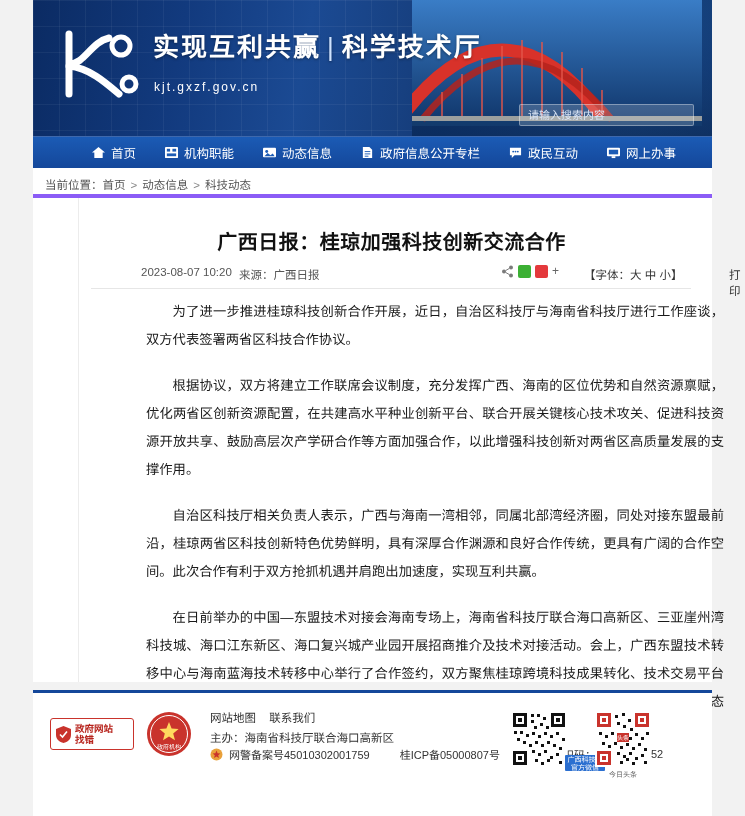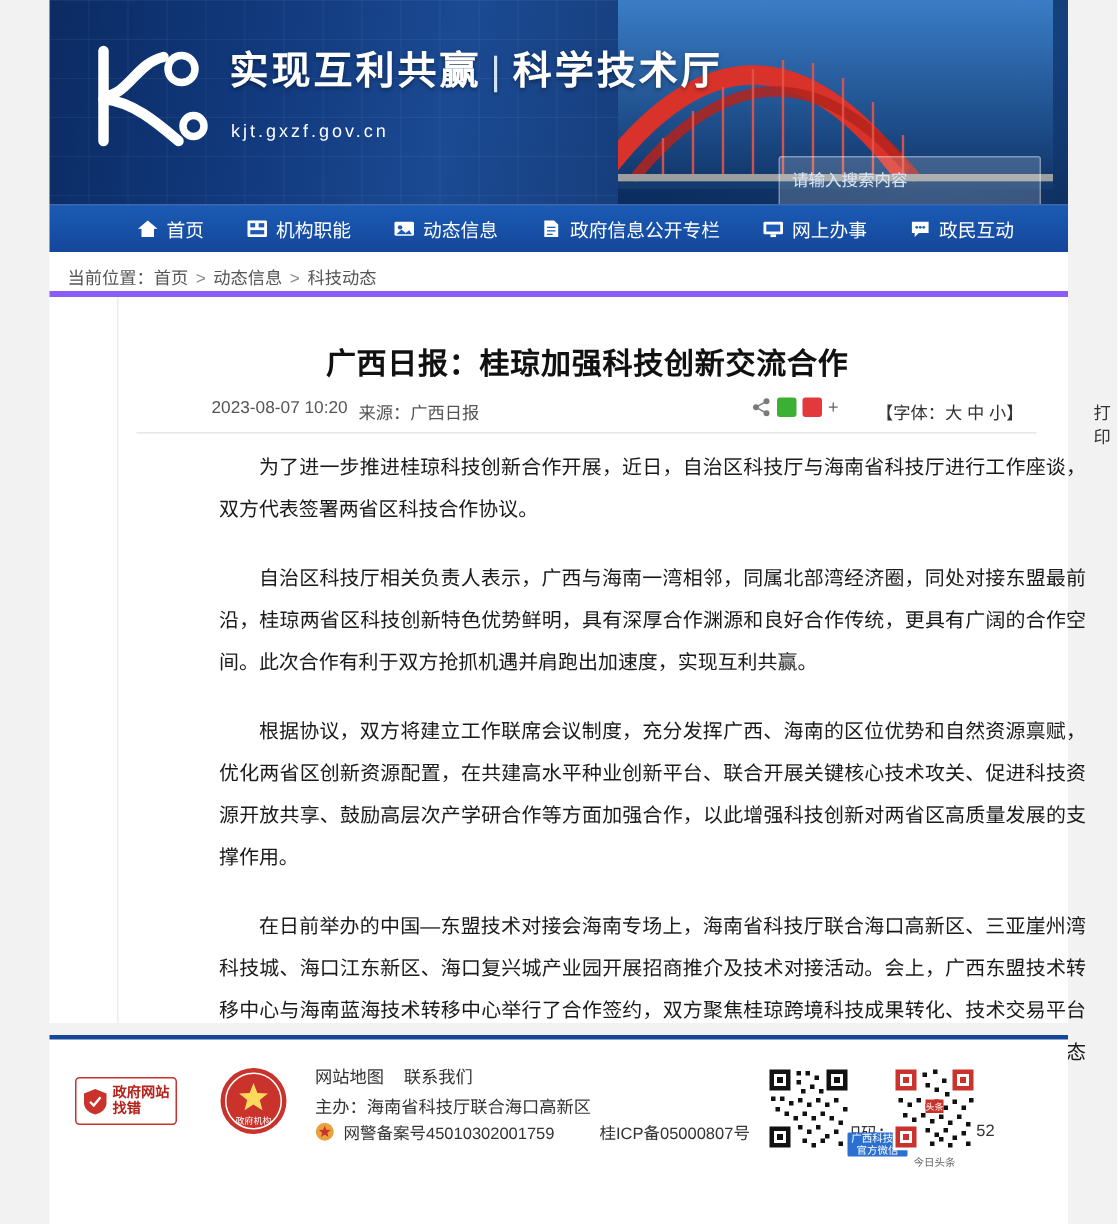--- a/index.html
+++ b/index.html
@@ -54,21 +54,21 @@
   }
   .title-url {
     position: absolute; left: 121px; top: 80px;
     color: #ffffff; font-size: 12px; letter-spacing: 2px; white-space: nowrap;
   }
   .search-box {
     position: absolute; right: 18px; top: 104px; width: 175px; height: 22px;
     background: rgba(255,255,255,0.18);
     border: 1px solid rgba(255,255,255,0.35);
     border-radius: 2px;
-    color: #e8f0ff; font-size: 11px; padding: 16px 8px; line-height: 20px;
+    color: #e8f0ff; font-size: 11px; padding: 4px 8px; line-height: 20px;
   }
   .search-box::placeholder { color: #dbe6f7; }
   
   .nav {
     position: absolute; left: 33px; top: 136px; width: 679px; height: 32px;
     background: linear-gradient(180deg,#1b5bb5 0%, #14479a 100%);
     display: flex; align-items: center;
     border-top: 1px solid rgba(255,255,255,0.18);
   }
   .nav-item {
@@ -122,21 +122,21 @@
     position: absolute; left: 30px; top: 100px; width: 578px;
     font-size: 13.3px; line-height: 28px; color: #1a1a1a; text-align: justify; margin-left: 37px;
   }
   .body-text p { margin: 0 0 18px 0; text-indent: 2em; }
   
   .footer {
     position: absolute; left: 33px; top: 690px; width: 679px; height: 126px;
     background: #ffffff; border-top: 3px solid #14479a;
   }
   .gov-badge {
-    position: absolute; left: 17px; top: 25px; width: 68px; height: 32px;
+    position: absolute; left: 17px; top: 25px; width: 84px; height: 32px;
     border: 1px solid #c9332c; border-radius: 3px; background: #fff;
     display: flex; align-items: center; gap: 3px; padding-left: 4px;
     overflow: hidden;
   }
   .gov-badge .shield { width: 17px; height: 19px; }
   .gov-badge .txt { font-size: 9.5px; color: #b7231c; line-height: 11px; font-weight: bold; }
   .seal {
     position: absolute; left: 113px; top: 18px; width: 46px; height: 46px;
   }
   .foot-links {
@@ -248,37 +248,37 @@
         <svg viewBox="0 0 16 14" width="15" height="13">
             <path d="M3 1 H10 L13 4 V13 H3 Z" fill="#ffffff"></path>
             <path d="M5 6 H11 M5 8.5 H11 M5 11 H9" stroke="#1b5bb5" stroke-width="1"></path>
           </svg>
       </span>
       <span>政府信息公开专栏</span>
     </div>
     <div class="nav-item">
       <span class="nav-ico">
         <svg viewBox="0 0 16 14" width="15" height="13">
-            <rect x="1" y="2" width="14" height="9" rx="1" fill="#ffffff"></rect>
-            <rect x="6" y="11" width="4" height="2" fill="#ffffff"></rect>
-            <rect x="3" y="4" width="10" height="5" fill="#1b5bb5"></rect>
-          </svg>
-      </span>
-      <span>网上办事</span>
-    </div>
-    <div class="nav-item">
-      <span class="nav-ico">
-        <svg viewBox="0 0 16 14" width="15" height="13">
             <path d="M2 2 H14 V10 H7 L4 13 V10 H2 Z" fill="#ffffff"></path>
             <circle cx="5.5" cy="6" r="1" fill="#1b5bb5"></circle>
             <circle cx="8" cy="6" r="1" fill="#1b5bb5"></circle>
             <circle cx="10.5" cy="6" r="1" fill="#1b5bb5"></circle>
           </svg>
       </span>
       <span>政民互动</span>
+    </div>
+    <div class="nav-item">
+      <span class="nav-ico">
+        <svg viewBox="0 0 16 14" width="15" height="13">
+            <rect x="1" y="2" width="14" height="9" rx="1" fill="#ffffff"></rect>
+            <rect x="6" y="11" width="4" height="2" fill="#ffffff"></rect>
+            <rect x="3" y="4" width="10" height="5" fill="#1b5bb5"></rect>
+          </svg>
+      </span>
+      <span>网上办事</span>
     </div>
   </div>
 
   <div class="crumb-wrap">
     <div class="crumb">
       <span>当前位置：</span><a href="#">首页</a><span class="sepc">&gt;</span><a href="#">动态信息</a><span class="sepc">&gt;</span><a href="#">科技动态</a>
     </div>
   </div>
 
   <div class="article">
@@ -304,22 +304,22 @@
           <span style="font-size:12px;color:#666">+</span>
         </span>
 
         <span class="font-ctrl">【字体：大 中 小】</span>
         <span class="print-link">打印</span>
       </div>
       <div class="meta-sep"></div>
 
       <div class="body-text">
         <p>为了进一步推进桂琼科技创新合作开展，近日，自治区科技厅与海南省科技厅进行工作座谈，双方代表签署两省区科技合作协议。</p>
+        <p>根据协议，双方将建立工作联席会议制度，充分发挥广西、海南的区位优势和自然资源禀赋，优化两省区创新资源配置，在共建高水平种业创新平台、联合开展关键核心技术攻关、促进科技资源开放共享、鼓励高层次产学研合作等方面加强合作，以此增强科技创新对两省区高质量发展的支撑作用。</p>
         <p>自治区科技厅相关负责人表示，广西与海南一湾相邻，同属北部湾经济圈，同处对接东盟最前沿，桂琼两省区科技创新特色优势鲜明，具有深厚合作渊源和良好合作传统，更具有广阔的合作空间。此次合作有利于双方抢抓机遇并肩跑出加速度，实现互利共赢。</p>
-        <p>根据协议，双方将建立工作联席会议制度，充分发挥广西、海南的区位优势和自然资源禀赋，优化两省区创新资源配置，在共建高水平种业创新平台、联合开展关键核心技术攻关、促进科技资源开放共享、鼓励高层次产学研合作等方面加强合作，以此增强科技创新对两省区高质量发展的支撑作用。</p>
         <p>在日前举办的中国—东盟技术对接会海南专场上，海南省科技厅联合海口高新区、三亚崖州湾科技城、海口江东新区、海口复兴城产业园开展招商推介及技术对接活动。会上，广西东盟技术转移中心与海南蓝海技术转移中心举行了合作签约，双方聚焦桂琼跨境科技成果转化、技术交易平台协同合作、大企业开放式创新、技术转移人才培养等需求，共同打造协同高效的科技成果转化生态体系。（李新雄）</p>
       </div>
 
     </div>
   </div>
 
   <div class="footer">
 
     <div class="gov-badge">
       <svg class="shield" viewBox="0 0 17 19">

